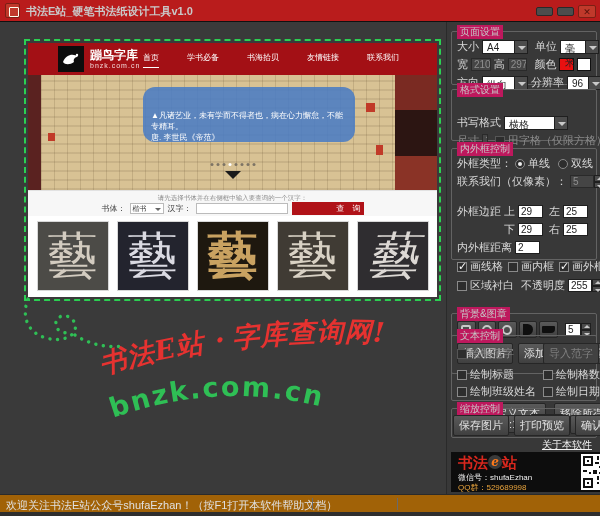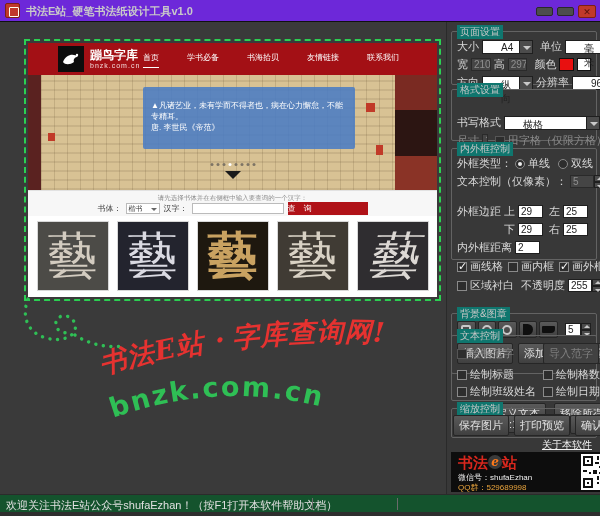--- a/index.html
+++ b/index.html
@@ -1,29 +1,29 @@
 <!DOCTYPE html>
 <html><head>
 <meta charset="utf-8">
 <style>
   * { margin:0; padding:0; box-sizing:border-box; }
   html,body { width:600px; height:516px; overflow:hidden; }
   body { font-family:"Liberation Sans","DejaVu Sans",sans-serif; background:#3a3a3a; position:relative; }
 
   
-  .titlebar { position:absolute; left:0; top:0; width:600px; height:22px; background:#6d28d9; border-bottom:1px solid #111; }
+  .titlebar { position:absolute; left:0; top:0; width:600px; height:22px; background:#b91c1c; border-bottom:1px solid #111; }
   .app-icon { position:absolute; left:5px; top:3px; width:15px; height:15px; background:#c0392b; border:1px solid #7c1f14; border-radius:2px; }
   .app-icon::after { content:""; position:absolute; left:3px; top:3px; width:8px; height:8px; border:1px solid #ffe; border-radius:1px; }
   .title-text { position:absolute; left:26px; top:4px; font-size:11px; font-weight:bold; color:#c9c9c9; }
   .winbtn { position:absolute; top:7px; width:17px; height:9px; background:#4d4d4d; border:1px solid #2a2a2a; border-radius:2px; }
   .winbtn.min { left:536px; } .winbtn.max { left:557px; }
   .winbtn.close { left:578px; top:5px; width:18px; height:13px; background:#c0392b; border-color:#7c1f14; color:#57110b; font-size:9px; font-weight:bold; text-align:center; line-height:12px; }
 
   
-  .statusbar { position:absolute; left:0; top:494px; width:600px; height:18px; background:#14532d; border-top:1px solid #2b2b2b; }
+  .statusbar { position:absolute; left:0; top:494px; width:600px; height:18px; background:#a16207; border-top:1px solid #2b2b2b; }
   .statusbar .txt { position:absolute; left:6px; top:3px; font-size:11px; color:#e0e0e0; }
   .statusbar .sep { position:absolute; top:3px; width:1px; height:12px; background:#6a6a6a; }
   .bottom-edge { position:absolute; left:0; top:512px; width:600px; height:4px; background:#2e2e2e; }
 
   
   .preview-frame { position:absolute; left:24px; top:39px; width:417px; height:262px; border:2px dashed #2bd052; }
   .page { position:absolute; inset:2px; background:#ffffff; overflow:hidden; }
   .site-header { position:absolute; left:0; top:0; width:100%; height:32px; background:#a31015; }
   .site-logo { position:absolute; left:30px; top:3px; width:26px; height:26px; background:#0d0d0d; }
   .logo-title { position:absolute; left:62px; top:4px; font-size:12px; font-weight:bold; color:#fff; font-family:"DejaVu Serif",serif; }
@@ -31,62 +31,62 @@
   .nav { position:absolute; left:115px; top:9px; display:flex; gap:28px; }
   .nav .item { font-size:8px; color:#ffffff; padding-bottom:4px; cursor:pointer; }
   .nav .item.active { border-bottom:1px solid #ffffff; }
 
   .hero { position:absolute; left:0; top:32px; width:100%; height:115px; background:#d8c294;
           background-image:repeating-linear-gradient(90deg, rgba(80,60,30,0.16) 0 1px, transparent 1px 13px),
                            repeating-linear-gradient(0deg, rgba(60,40,20,0.10) 0 2px, transparent 2px 9px); }
   .hero-left-dark { position:absolute; left:0; top:0; width:13px; height:100%; background:#5a2220; }
   .hero-right-dark { position:absolute; right:0; top:0; width:42px; height:100%; background:linear-gradient(180deg,#7a2a22 0 30%,#2c1512 30% 70%,#8a3326 70% 100%); }
   .seal { position:absolute; background:#c13a28; }
-  .quote-box { position:absolute; left:115px; top:12px; width:212px; height:62px; background:rgba(74,124,196,0.88); border-radius:2px; padding:13px 8px; }
+  .quote-box { position:absolute; left:115px; top:12px; width:212px; height:55px; background:rgba(74,124,196,0.88); border-radius:12px; padding:23px 8px; }
   .quote-box .l1 { font-size:8px; line-height:11px; color:#ffffff; }
   .quote-box .l2 { font-size:8px; line-height:11px; color:#ffffff; }
   .dots { position:absolute; left:50%; transform:translateX(-50%); top:88px; display:flex; gap:3px; }
   .dots i { width:3px; height:3px; border-radius:50%; background:#7d7465; display:block; }
   .dots i.on { background:#ffffff; }
   .down-arrow { position:absolute; left:50%; transform:translateX(-50%); top:96px; width:0; height:0;
                 border-left:8px solid transparent; border-right:8px solid transparent; border-top:8px solid #1b1b1b; }
 
   .search-band { position:absolute; left:0; top:147px; width:100%; height:26px; background:#f7f7f7; border-top:1px solid #e2e2e2; }
   .search-hint { position:absolute; left:0; top:3px; width:100%; text-align:center; font-size:6.5px; color:#8a8a8a; }
   .search-row { position:absolute; left:0; top:11px; width:100%; display:flex; justify-content:center; align-items:center; gap:4px; }
   .search-row .lbl { font-size:8px; color:#444; }
   .mini-select { width:34px; height:11px; background:#fff; border:1px solid #bbb; font-size:7px; color:#333; line-height:9px; padding:0 2px; position:relative; }
   .mini-select::after { content:""; position:absolute; right:2px; top:4px; border-left:3px solid transparent; border-right:3px solid transparent; border-top:3px solid #666; }
   .mini-input { width:92px; height:11px; background:#fff; border:1px solid #bbb; }
-  .search-btn { width:80px; height:13px; background:#b01218; color:#fff; font-size:8px; text-align:left; line-height:13px; letter-spacing:3px; cursor:pointer; }
+  .search-btn { width:72px; height:13px; background:#b01218; color:#fff; font-size:8px; text-align:right; line-height:13px; letter-spacing:3px; cursor:pointer; }
 
   .thumbs { position:absolute; left:0; top:173px; width:100%; height:81px; background:#fff; display:flex; justify-content:center; align-items:flex-start; gap:8px; padding-top:5px; }
   .tile { width:72px; height:70px; display:flex; align-items:center; justify-content:center; font-size:50px; line-height:1; border:1px solid #d8d8d8; }
   .tile.t0 { background:#4c4b47; color:#d3ccc0; font-family:"DejaVu Serif",serif; }
   .tile.t1 { background:#23242e; color:#dadae2; font-family:"DejaVu Sans",sans-serif; }
   .tile.t2 { background:#1e180f; color:#c9a261; font-family:"DejaVu Serif",serif; font-weight:bold; }
   .tile.t3 { background:#403b34; color:#d8d1c4; font-family:"DejaVu Sans",sans-serif; }
   .tile.t4 { background:#2f2d30; color:#dcd8d4; font-family:"DejaVu Serif",serif; font-style:italic; }
 
   
   .swirl-svg { position:absolute; left:20px; top:295px; }
   .slogan-svg { position:absolute; left:94px; top:314px; }
   .url-svg { position:absolute; left:103px; top:370px; }
 
   
   .sidebar { position:absolute; left:446px; top:22px; width:154px; height:472px; background:#383838; border-left:1px solid #2a2a2a; }
   .group { position:absolute; left:4px; width:146px; border:1px solid #636363; border-radius:2px; }
-  .group > .gtitle { position:absolute; top:-7px; left:5px; background:#0f766e; padding:0 3px; font-size:10px; color:#c6c6c6; }
+  .group > .gtitle { position:absolute; top:-7px; left:5px; background:#be185d; padding:0 3px; font-size:10px; color:#c6c6c6; }
   .row { display:flex; align-items:center; gap:3px; padding:0 5px; }
   .lab { font-size:11px; color:#d8d8d8; white-space:nowrap; }
   .lab.dim { color:#8b8b8b; }
   .tb { background:#fff; border:1px solid #1f1f1f; height:13px; font-size:10px; color:#222; padding:0 2px; line-height:12px; overflow:hidden; }
   .tb.dis { background:#454545; color:#8f8f8f; border-color:#2a2a2a; }
   .combo { position:relative; display:flex; }
-  .combo .val { background:#fff; border:1px solid #1f1f1f; height:14px; font-size:10px; color:#222; padding:1px 18px 0; }
+  .combo .val { background:#fff; border:1px solid #1f1f1f; height:14px; font-size:10px; color:#222; padding:1px 4px 0; }
   .combo .arr { width:13px; height:14px; background:#4c4c4c; border:1px solid #1f1f1f; border-left:none; position:relative; }
   .combo .arr::after { content:""; position:absolute; left:3px; top:5px; border-left:4px solid transparent; border-right:4px solid transparent; border-top:4px solid #c9c9c9; }
   .spin { display:flex; }
   .spin .sval { background:#fff; border:1px solid #1f1f1f; height:13px; font-size:10px; color:#222; padding:0 2px; line-height:12px; }
   .spin.dis .sval { background:#454545; color:#8f8f8f; border-color:#2a2a2a; }
   .spin .btns { width:10px; height:13px; display:flex; flex-direction:column; }
   .spin .btns i { flex:1; background:#4c4c4c; border:1px solid #1f1f1f; position:relative; }
   .spin .btns i::after { content:""; position:absolute; left:2px; }
   .spin .btns i.up::after { top:1px; border-left:3px solid transparent; border-right:3px solid transparent; border-bottom:3px solid #c9c9c9; }
   .spin .btns i.dn::after { top:2px; border-left:3px solid transparent; border-right:3px solid transparent; border-top:3px solid #c9c9c9; }
@@ -249,21 +249,21 @@
           <span class="arr"></span>
         </span>
     </div>
   </div>
 
   <div class="group" style="top:67px; height:52px;">
     <div class="gtitle">格式设置</div>
     <div class="row" style="margin-top:25px;">
       <span class="lab">书写格式</span>
       <span class="combo">
-          <span class="val" style="width:83px;">横格</span>
+          <span class="val" style="width:51px;">横格</span>
           <span class="arr"></span>
         </span>
     </div>
     <div class="row" style="margin-top:3px;">
       <span class="lab dim">尺寸</span>
       <span class="tb dis" style="width:22px;">15</span>
       <span class="cb dis" style="margin-left:4px;"></span>
       <span class="lab dim">田字格（仅限方格）</span>
     </div>
   </div>
@@ -271,21 +271,21 @@
   <div class="group" style="top:126px; height:112px;">
     <div class="gtitle">内外框控制</div>
     <div class="row" style="margin-top:7px;">
       <span class="lab">外框类型：</span>
       <span class="radio sel"></span>
       <span class="lab">单线</span>
       <span class="radio" style="margin-left:5px;"></span>
       <span class="lab">双线</span>
     </div>
     <div class="row" style="margin-top:3px;">
-      <span class="lab">文本控制（仅像素）：</span>
+      <span class="lab">联系我们（仅像素）：</span>
       <span class="spin dis">
           <span class="sval" style="width:24px;">5</span>
           <span class="btns">
             <i class="up"></i>
             <i class="dn"></i>
           </span>
         </span>
     </div>
     <div class="row" style="margin-top:15px;">
       <span class="lab">外框边距</span>

